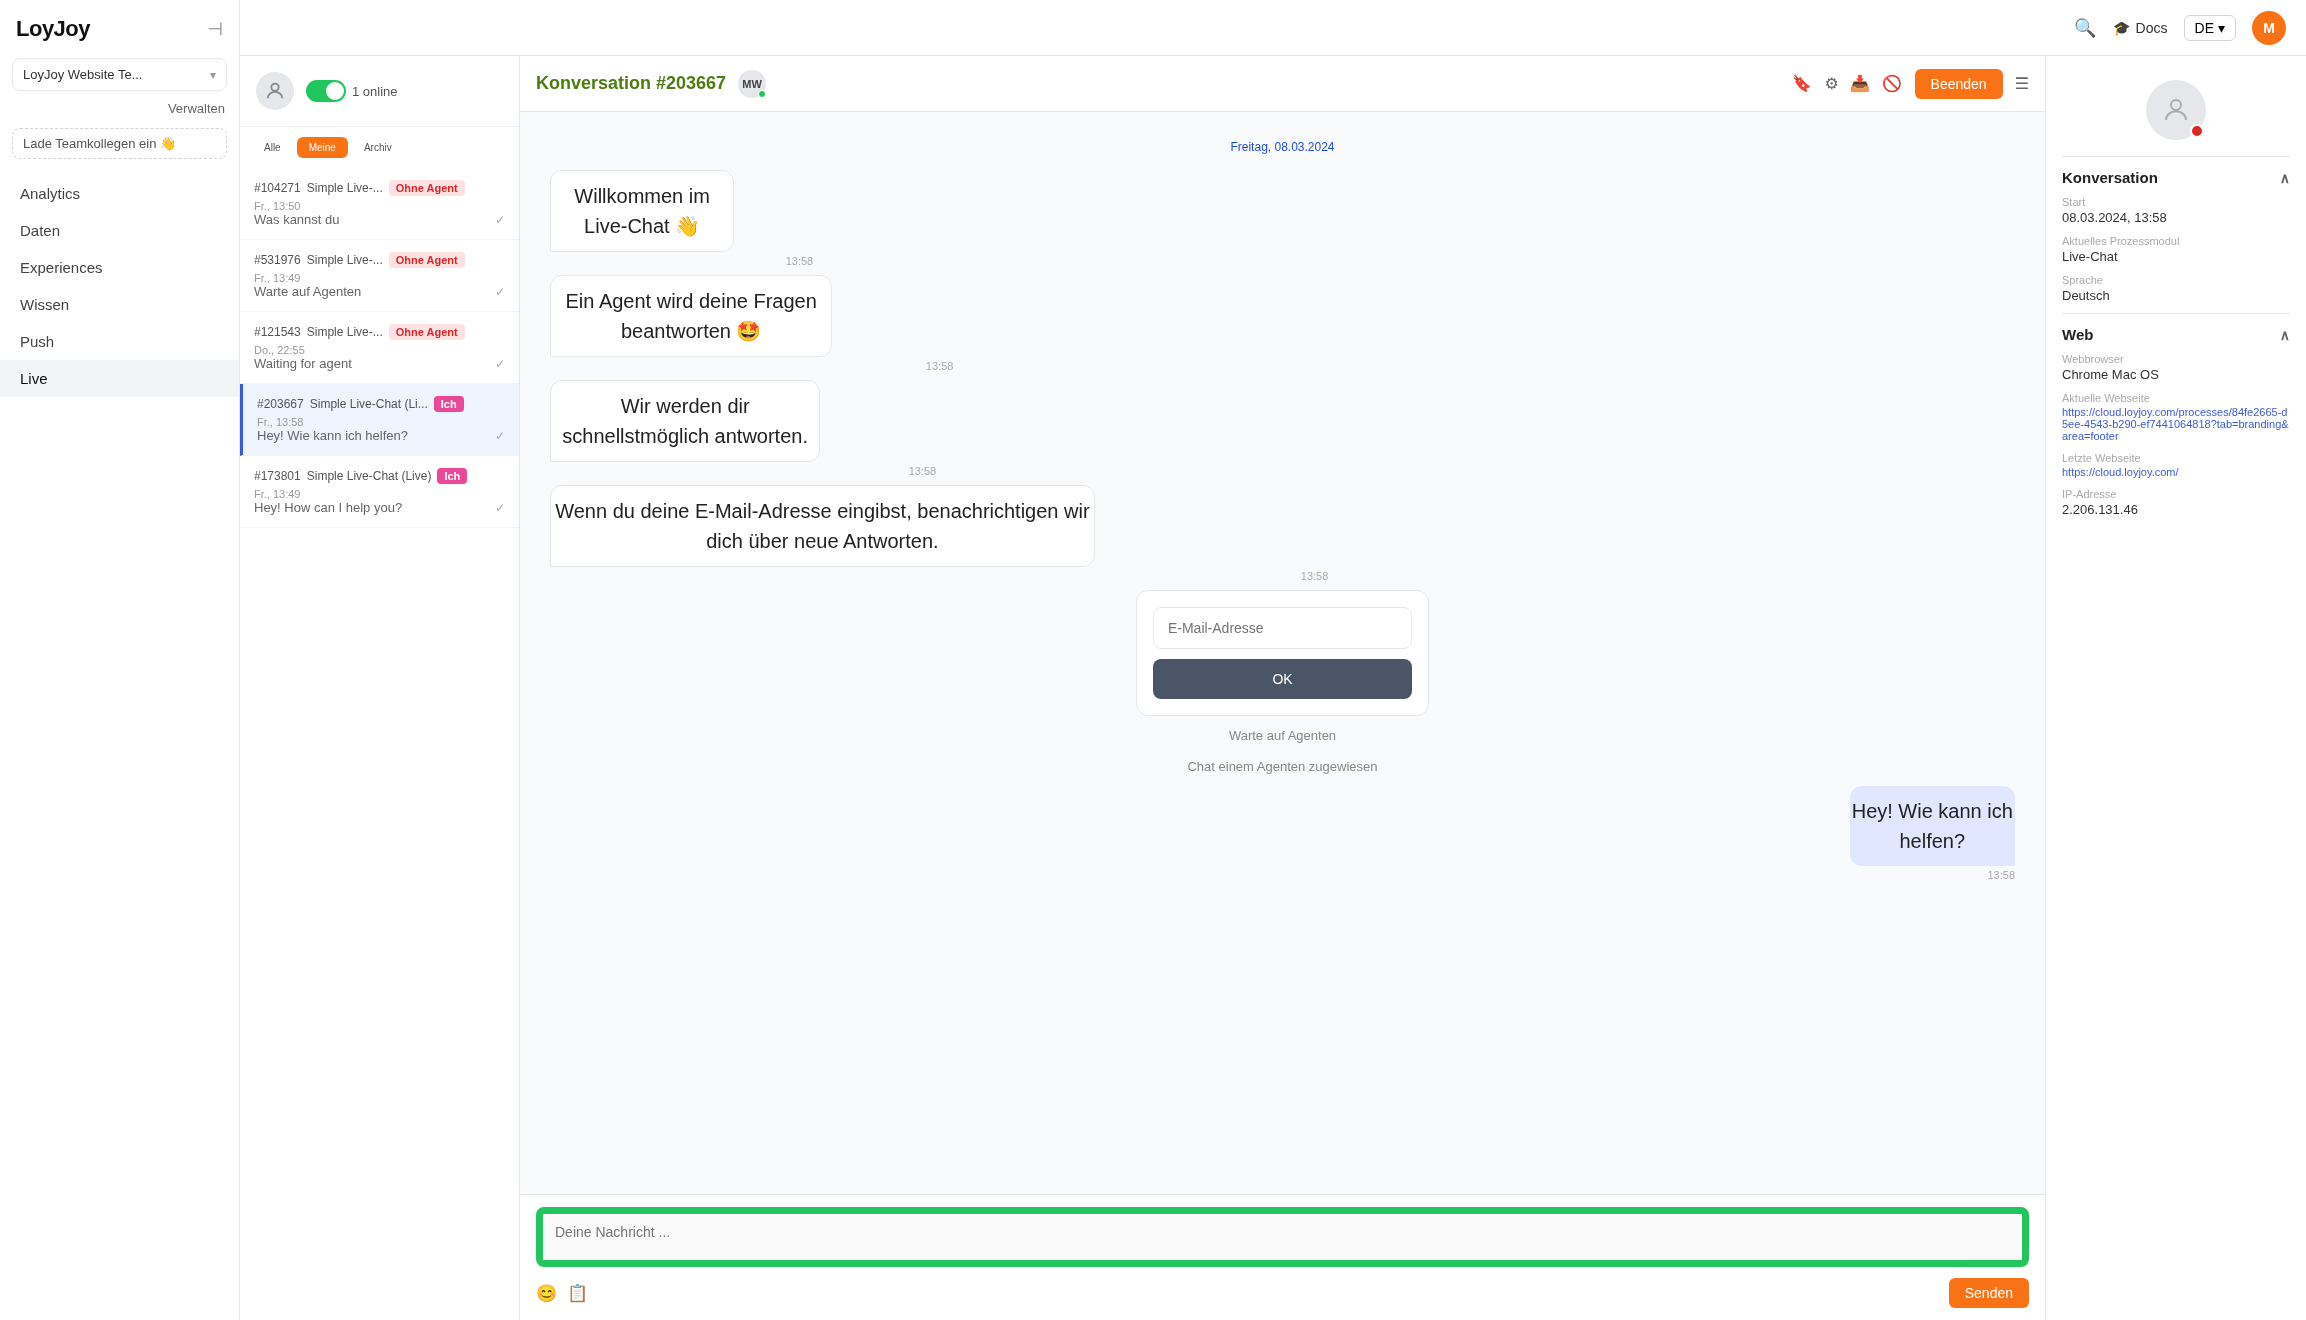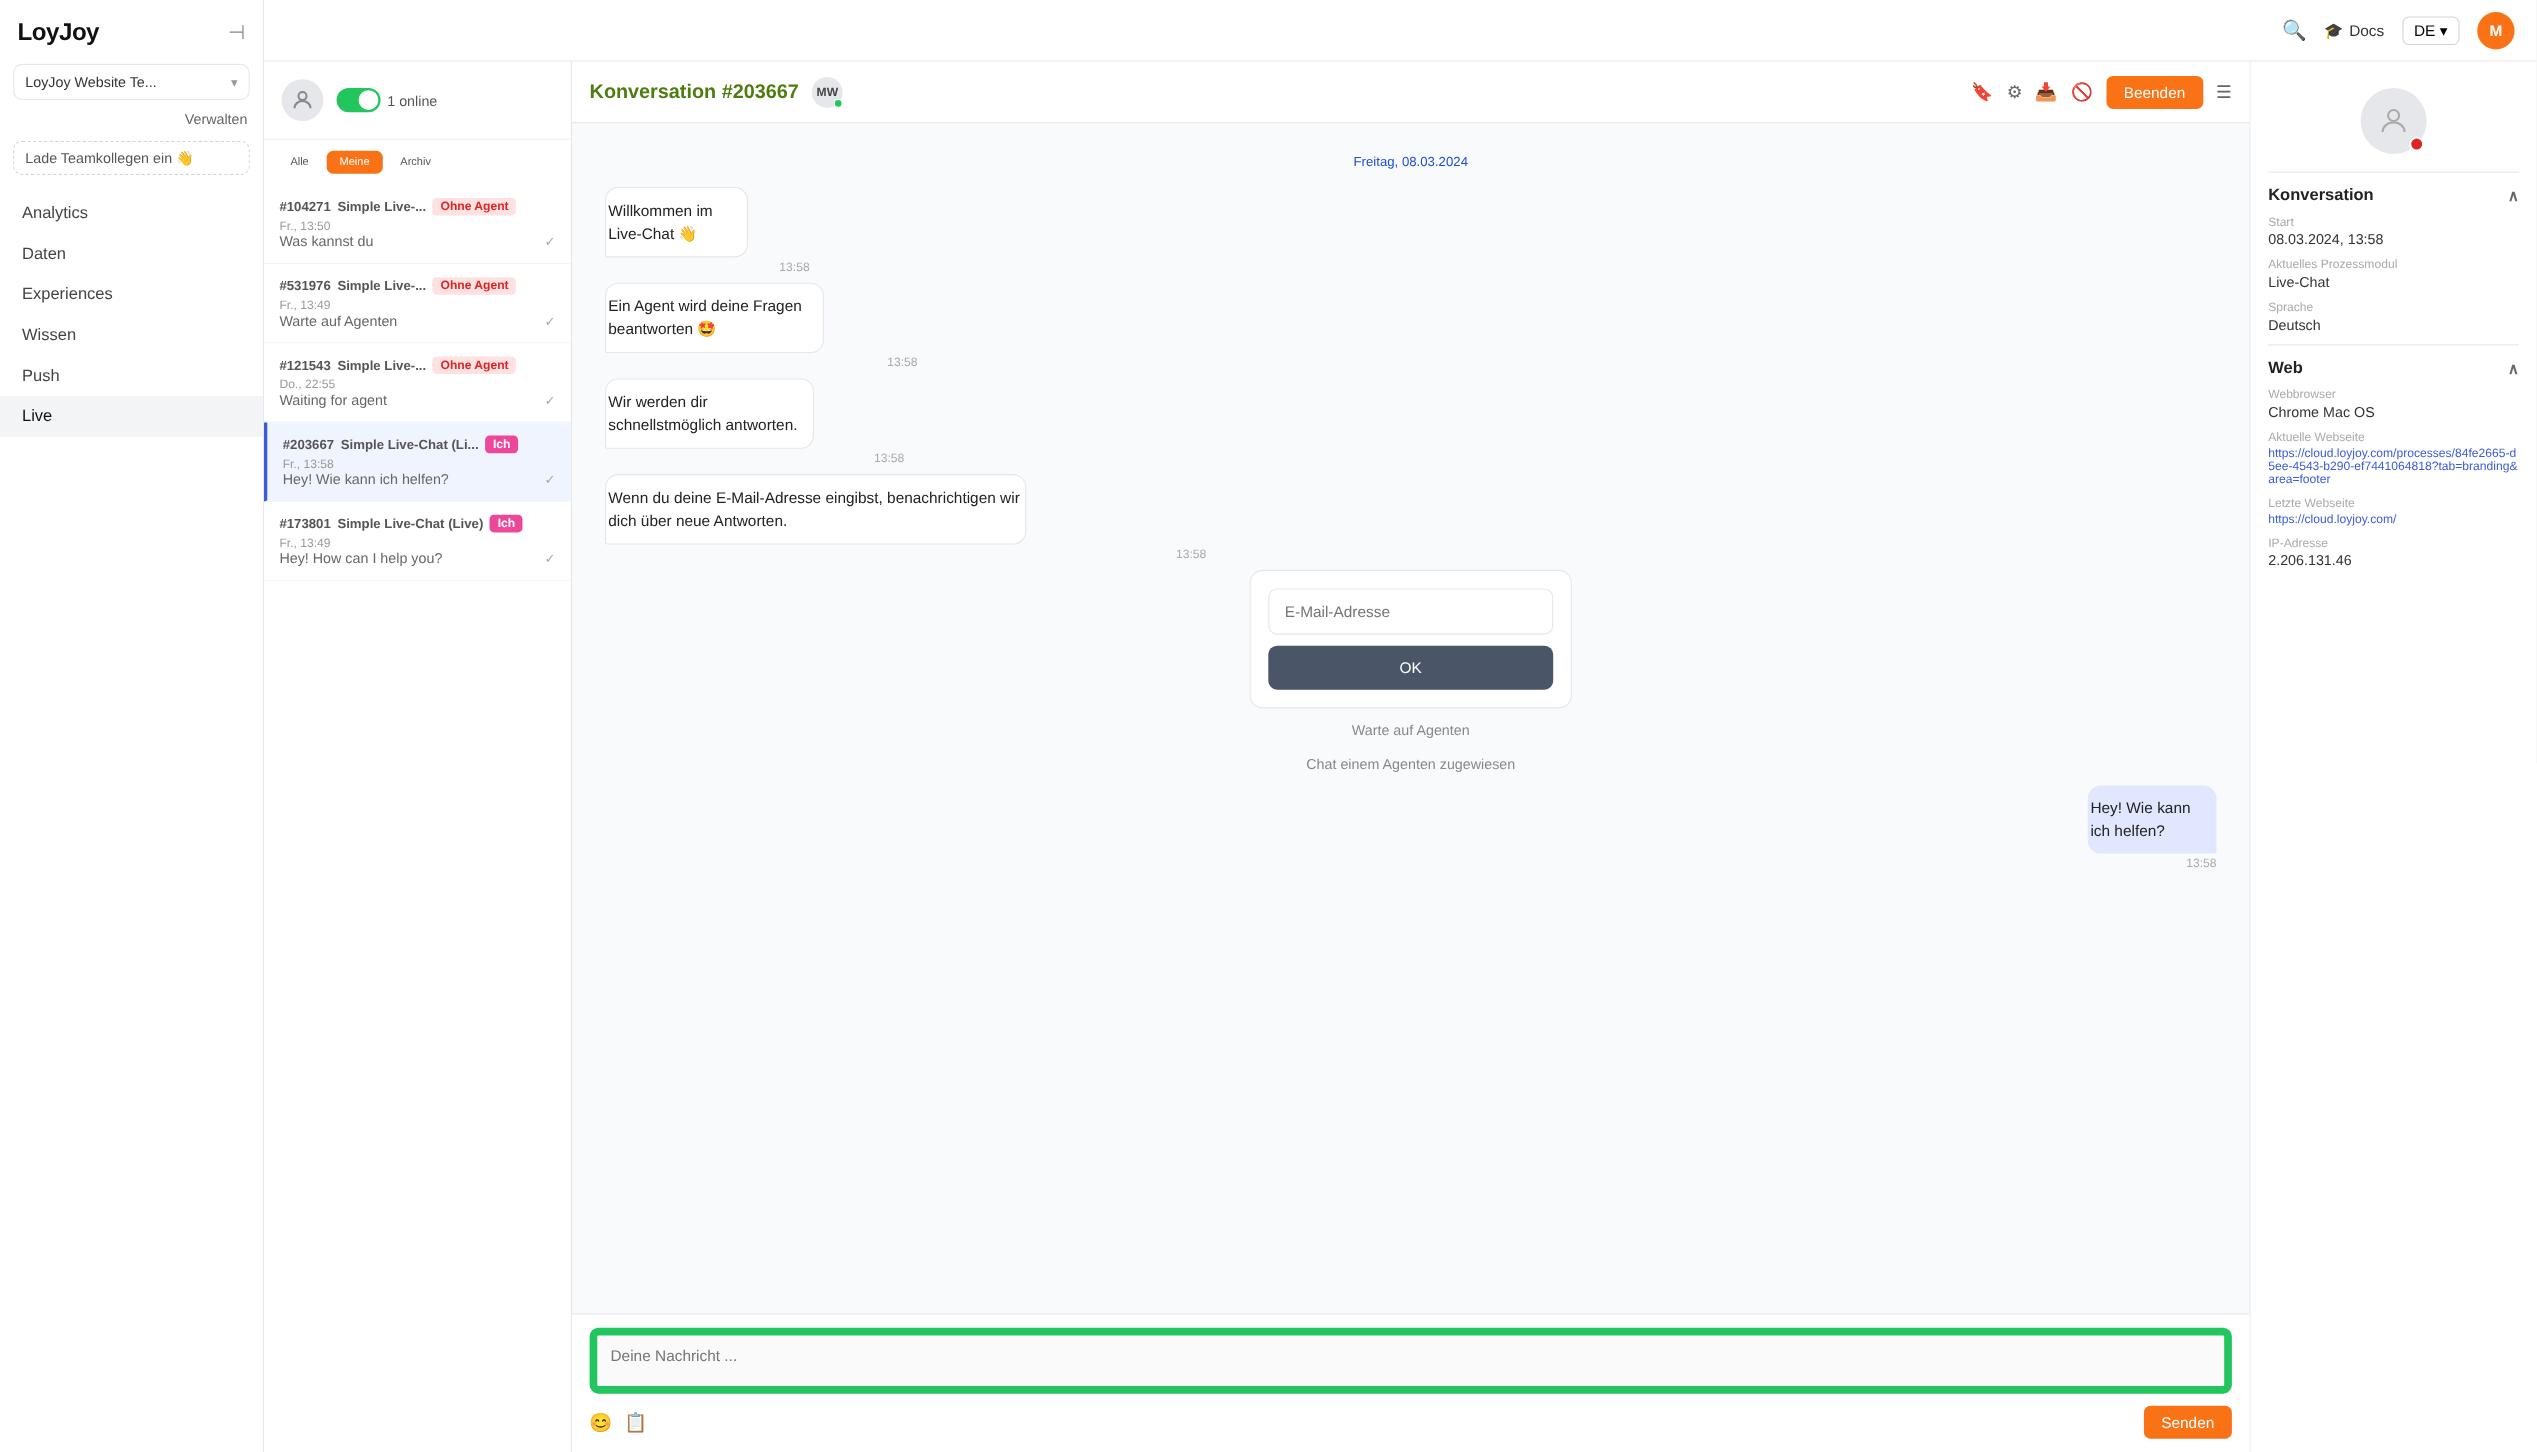--- a/index.html
+++ b/index.html
@@ -220,21 +220,21 @@
       display: flex;
       align-items: center;
       justify-content: space-between;
       margin-bottom: 4px;
     }
     .conv-id-badge {
       display: flex;
       align-items: center;
       gap: 6px;
     }
-    .conv-id { font-size: 12px; color: #555; font-weight: 700; text-align: center; }
+    .conv-id { font-size: 12px; color: #555; font-weight: 400; text-align: center; }
     .badge {
       padding: 2px 7px;
       border-radius: 4px;
       font-size: 11px;
       font-weight: 600;
     }
     .badge-no-agent { background: #fee2e2; color: #dc2626; }
     .badge-ich { background: #ec4899; color: #fff; }
     .conv-time { font-size: 11px; color: #999; }
     .conv-preview {
@@ -324,23 +324,24 @@
       margin: 8px 0;
     }
     .message-row {
       display: flex;
       align-items: flex-end;
     }
     .message-bubble {
       max-width: 70%;
       padding: 10px 2px;
       border-radius: 12px;
-      font-size: 14px;
+      font-size: 20px;
       line-height: 1.5;
       position: relative;
+      text-align: center;
     }
     .message-bubble.bot {
       background: #fff;
       border: 1px solid #e5e7eb;
       color: #222;
       border-radius: 12px 12px 12px 2px;
     }
     .message-bubble.agent {
       background: #e0e7ff;
       color: #222;

